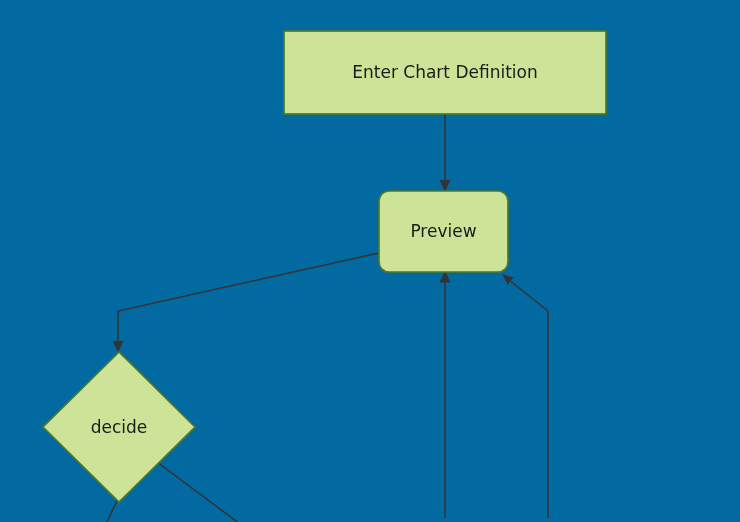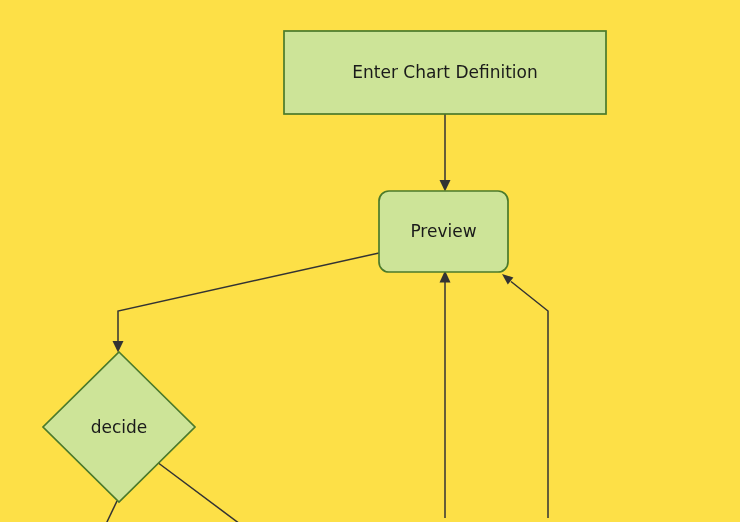--- a/index.html
+++ b/index.html
@@ -4,21 +4,21 @@
 <style>
   html, body {
     margin: 0;
     padding: 0;
     background: #ffffff;
   }
   .canvas-wrap {
     position: relative;
     width: 740px;
     height: 522px;
-    background: #fde047;
+    background: #0369a1;
     overflow: hidden;
     font-family: "DejaVu Sans", "Liberation Sans", sans-serif;
   }
   svg { display: block; }
   .edge {
     stroke: #333333;
     stroke-width: 1.5;
     fill: none;
   }
   .arrowhead {

